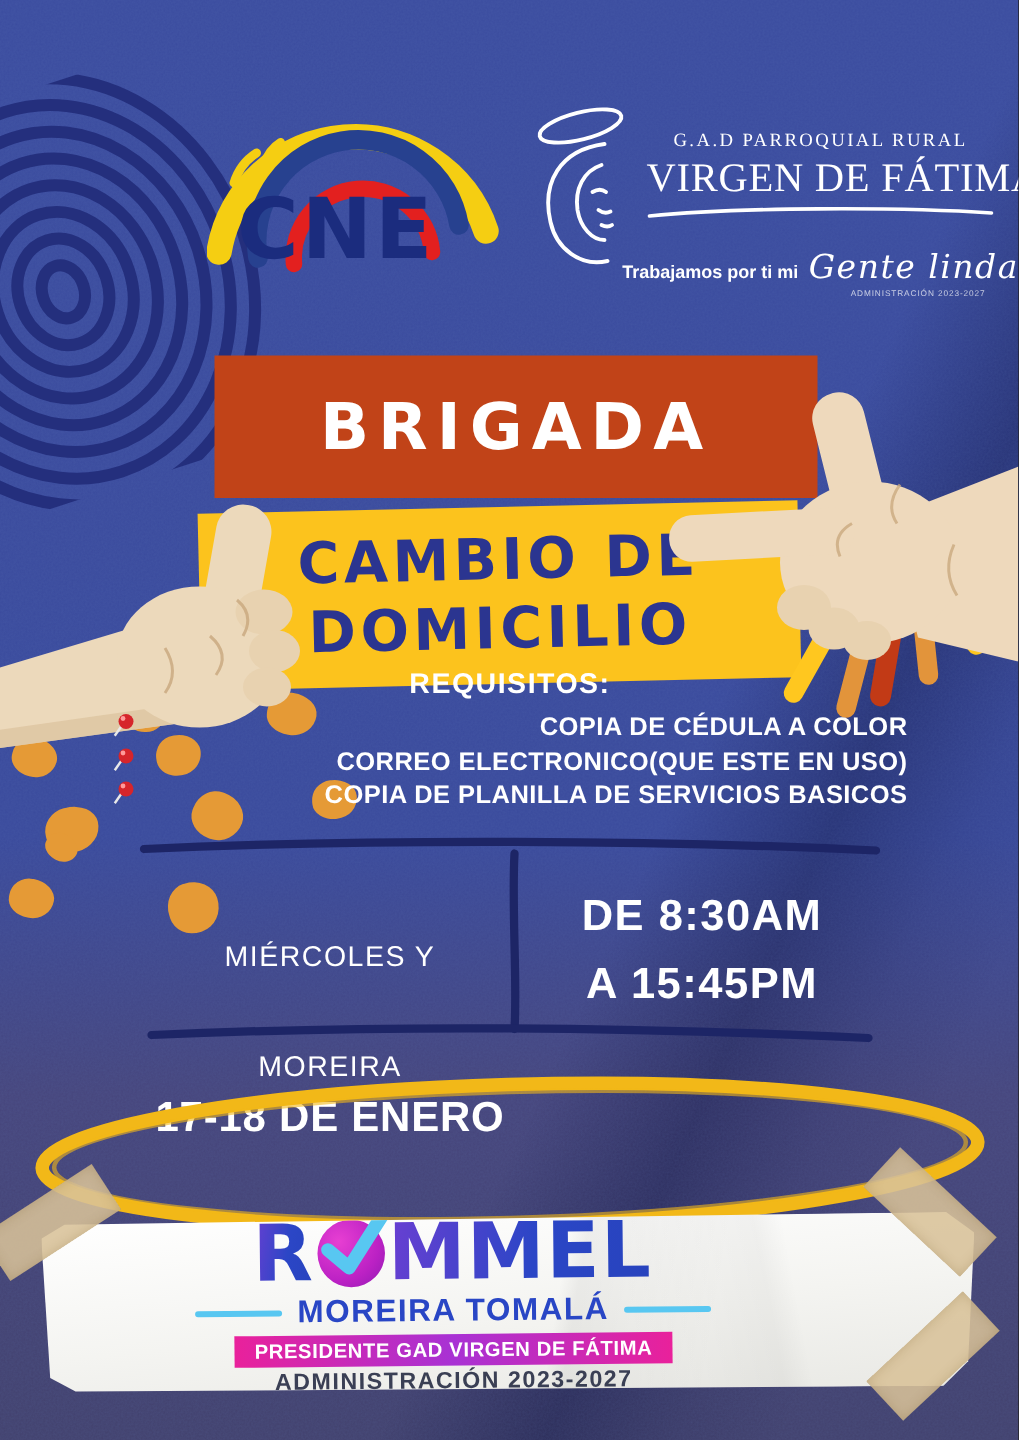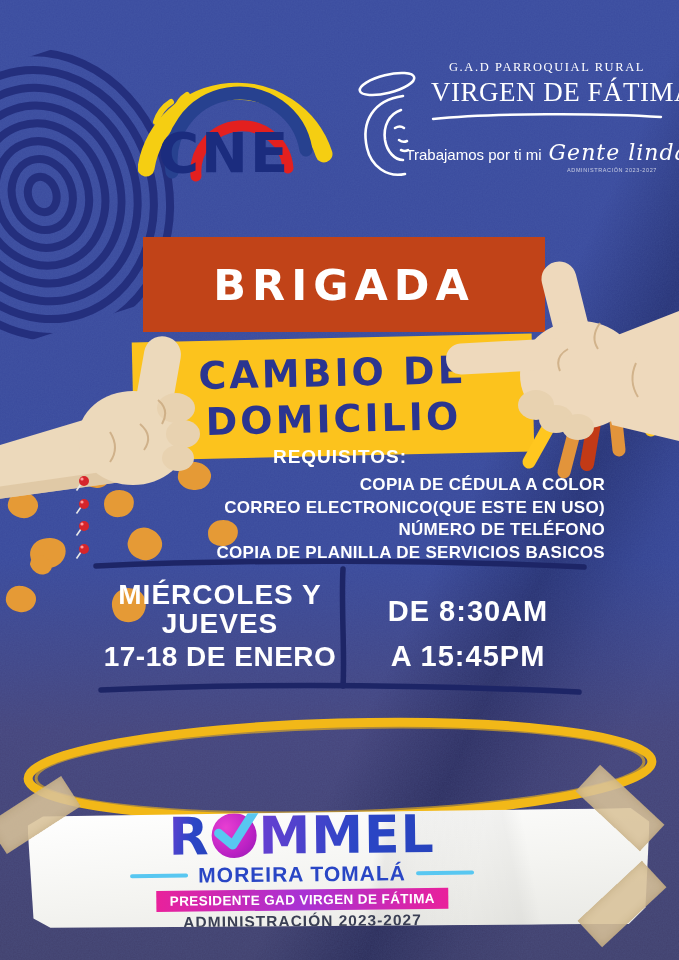--- a/index.html
+++ b/index.html
@@ -11,44 +11,44 @@
       linear-gradient(180deg,#3b4c9f 0%, #3a4a9c 58%, #46457c 76%, #42416d 100%);
   }
   .abs{position:absolute;}
   .noise{position:absolute;inset:0;opacity:.16;pointer-events:none;}
 
   
   .cne-logo{left:138px;top:56px;width:202px;height:134px;}
   .cne-text{font-family:"DejaVu Sans",sans-serif;font-weight:bold;}
   .gad-logo{left:343px;top:60px;width:320px;height:136px;color:#fff;}
   .gad-text{position:absolute;left:88px;top:0;width:232px;text-align:center;}
-  .gad-line1{font-family:"Liberation Serif",serif;font-size:12.5px;letter-spacing:1.6px;}
+  .gad-line1{font-family:"Liberation Serif",serif;font-size:12.5px;letter-spacing:1.6px;margin-top:26px;}
   .gad-line2{font-family:"Liberation Serif",serif;font-size:27px;letter-spacing:.5px;margin-top:2px;white-space:nowrap;}
   .gad-tag{margin-top:14px;display:flex;align-items:baseline;justify-content:center;gap:7px;white-space:nowrap;}
-  .gad-tag-prefix{font-size:15px;font-weight:normal;}
+  .gad-tag-prefix{font-size:12px;font-weight:bold;}
   .gad-tag-script{font-family:"DejaVu Serif",serif;font-style:italic;font-size:22px;letter-spacing:1px;}
   .gad-admin{font-size:5.5px;letter-spacing:.6px;opacity:.7;text-align:right;margin-top:2px;padding-right:6px;}
 
   
   .brigada{left:143px;top:237px;width:402px;height:95px;background:#c14318;
     display:flex;align-items:center;justify-content:center;}
   .brigada-text{color:#fff;font-family:"DejaVu Sans",sans-serif;font-weight:bold;font-size:43px;letter-spacing:6px;}
   .cambio{left:133px;top:338px;width:400px;height:118px;background:#fcc31d;transform:rotate(-1.3deg);
     display:flex;flex-direction:column;align-items:center;justify-content:center;line-height:1.2;}
   .cambio-text{color:#2b3590;font-family:"DejaVu Sans",sans-serif;font-weight:bold;font-size:38px;letter-spacing:3px;}
 
   
   .requisitos{left:75px;top:446px;width:530px;text-align:center;color:#fff;}
   .req-title{font-size:19px;font-weight:bold;letter-spacing:1px;margin-bottom:6px;text-align:center;}
   .req-item{font-size:17px;font-weight:bold;letter-spacing:.3px;line-height:22.5px;display:flex;align-items:center;justify-content:space-between;gap:2px;}
   .pin{flex:0 0 auto;margin-top:-3px;}
 
   
   .sched-left{left:100px;top:580px;width:240px;text-align:center;color:#fff;}
-  .sched-days{font-size:28px;font-weight:700;letter-spacing:1px;line-height:29px;}
+  .sched-days{font-size:19px;font-weight:400;letter-spacing:1px;line-height:29px;margin-top:44px;}
   .sched-dates{font-size:28px;font-weight:800;letter-spacing:.5px;margin-top:3px;}
   .sched-right{left:358px;top:589px;width:220px;text-align:center;color:#fff;}
   .sched-time{font-size:29px;font-weight:800;letter-spacing:1px;line-height:45px;white-space:nowrap;}
 
   
   .location{left:105px;top:741px;width:470px;text-align:center;color:#fff;
     font-size:19px;font-weight:600;letter-spacing:.4px;line-height:27px;}
 
   
   .paper{left:28px;top:811px;width:622px;height:116px;transform:rotate(-.6deg);
@@ -222,43 +222,35 @@
           <circle cx="7" cy="4" r="1.6" fill="#ff9a9a"></circle>
         </svg>
       <span>CORREO ELECTRONICO(QUE ESTE EN USO)</span>
     </div>
     <div class="req-item">
       <svg class="pin" width="15" height="17" viewBox="0 0 15 17">
           <line x1="6" y1="9" x2="1.5" y2="15.5" stroke="#e9e9e9" stroke-width="1.6"></line>
           <circle cx="9" cy="6" r="5" fill="#d6252b"></circle>
           <circle cx="7" cy="4" r="1.6" fill="#ff9a9a"></circle>
         </svg>
-      <span>NÚMERO DE TELÉFONO</span>
-    </div>
-    <div class="req-item">
-      <svg class="pin" width="15" height="17" viewBox="0 0 15 17">
-          <line x1="6" y1="9" x2="1.5" y2="15.5" stroke="#e9e9e9" stroke-width="1.6"></line>
-          <circle cx="9" cy="6" r="5" fill="#d6252b"></circle>
-          <circle cx="7" cy="4" r="1.6" fill="#ff9a9a"></circle>
-        </svg>
       <span>COPIA DE PLANILLA DE SERVICIOS BASICOS</span>
     </div>
   </div>
 
   <svg class="abs" style="left:0;top:0;" width="679" height="960" viewBox="0 0 679 960" pointer-events="none">
     <g fill="none" stroke="#1d2566" stroke-width="5.5" stroke-linecap="round">
       <path d="M96,566 C 250,559 440,560 584,567"></path>
       <path d="M343,569 C 341,605 345,655 343,686"></path>
       <path d="M101,690 C 260,683 430,685 579,692"></path>
     </g>
   </svg>
 
   <div class="abs sched-left">
     <div class="sched-days">MIÉRCOLES Y</div>
-    <div class="sched-days">JUEVES</div>
+    <div class="sched-days">MOREIRA</div>
     <div class="sched-dates">17-18 DE ENERO</div>
   </div>
   <div class="abs sched-right">
     <div class="sched-time">DE 8:30AM</div>
     <div class="sched-time">A 15:45PM</div>
   </div>
 
   <svg class="abs" style="left:12px;top:712px;transform:rotate(-1.6deg);" width="656" height="116" viewBox="0 0 656 116">
     <ellipse cx="328" cy="58" rx="312" ry="47" fill="none" stroke="#f2b818" stroke-width="9"></ellipse>
     <ellipse cx="328" cy="58" rx="304" ry="42" fill="none" stroke="#f2b818" stroke-width="3" opacity=".6"></ellipse>

